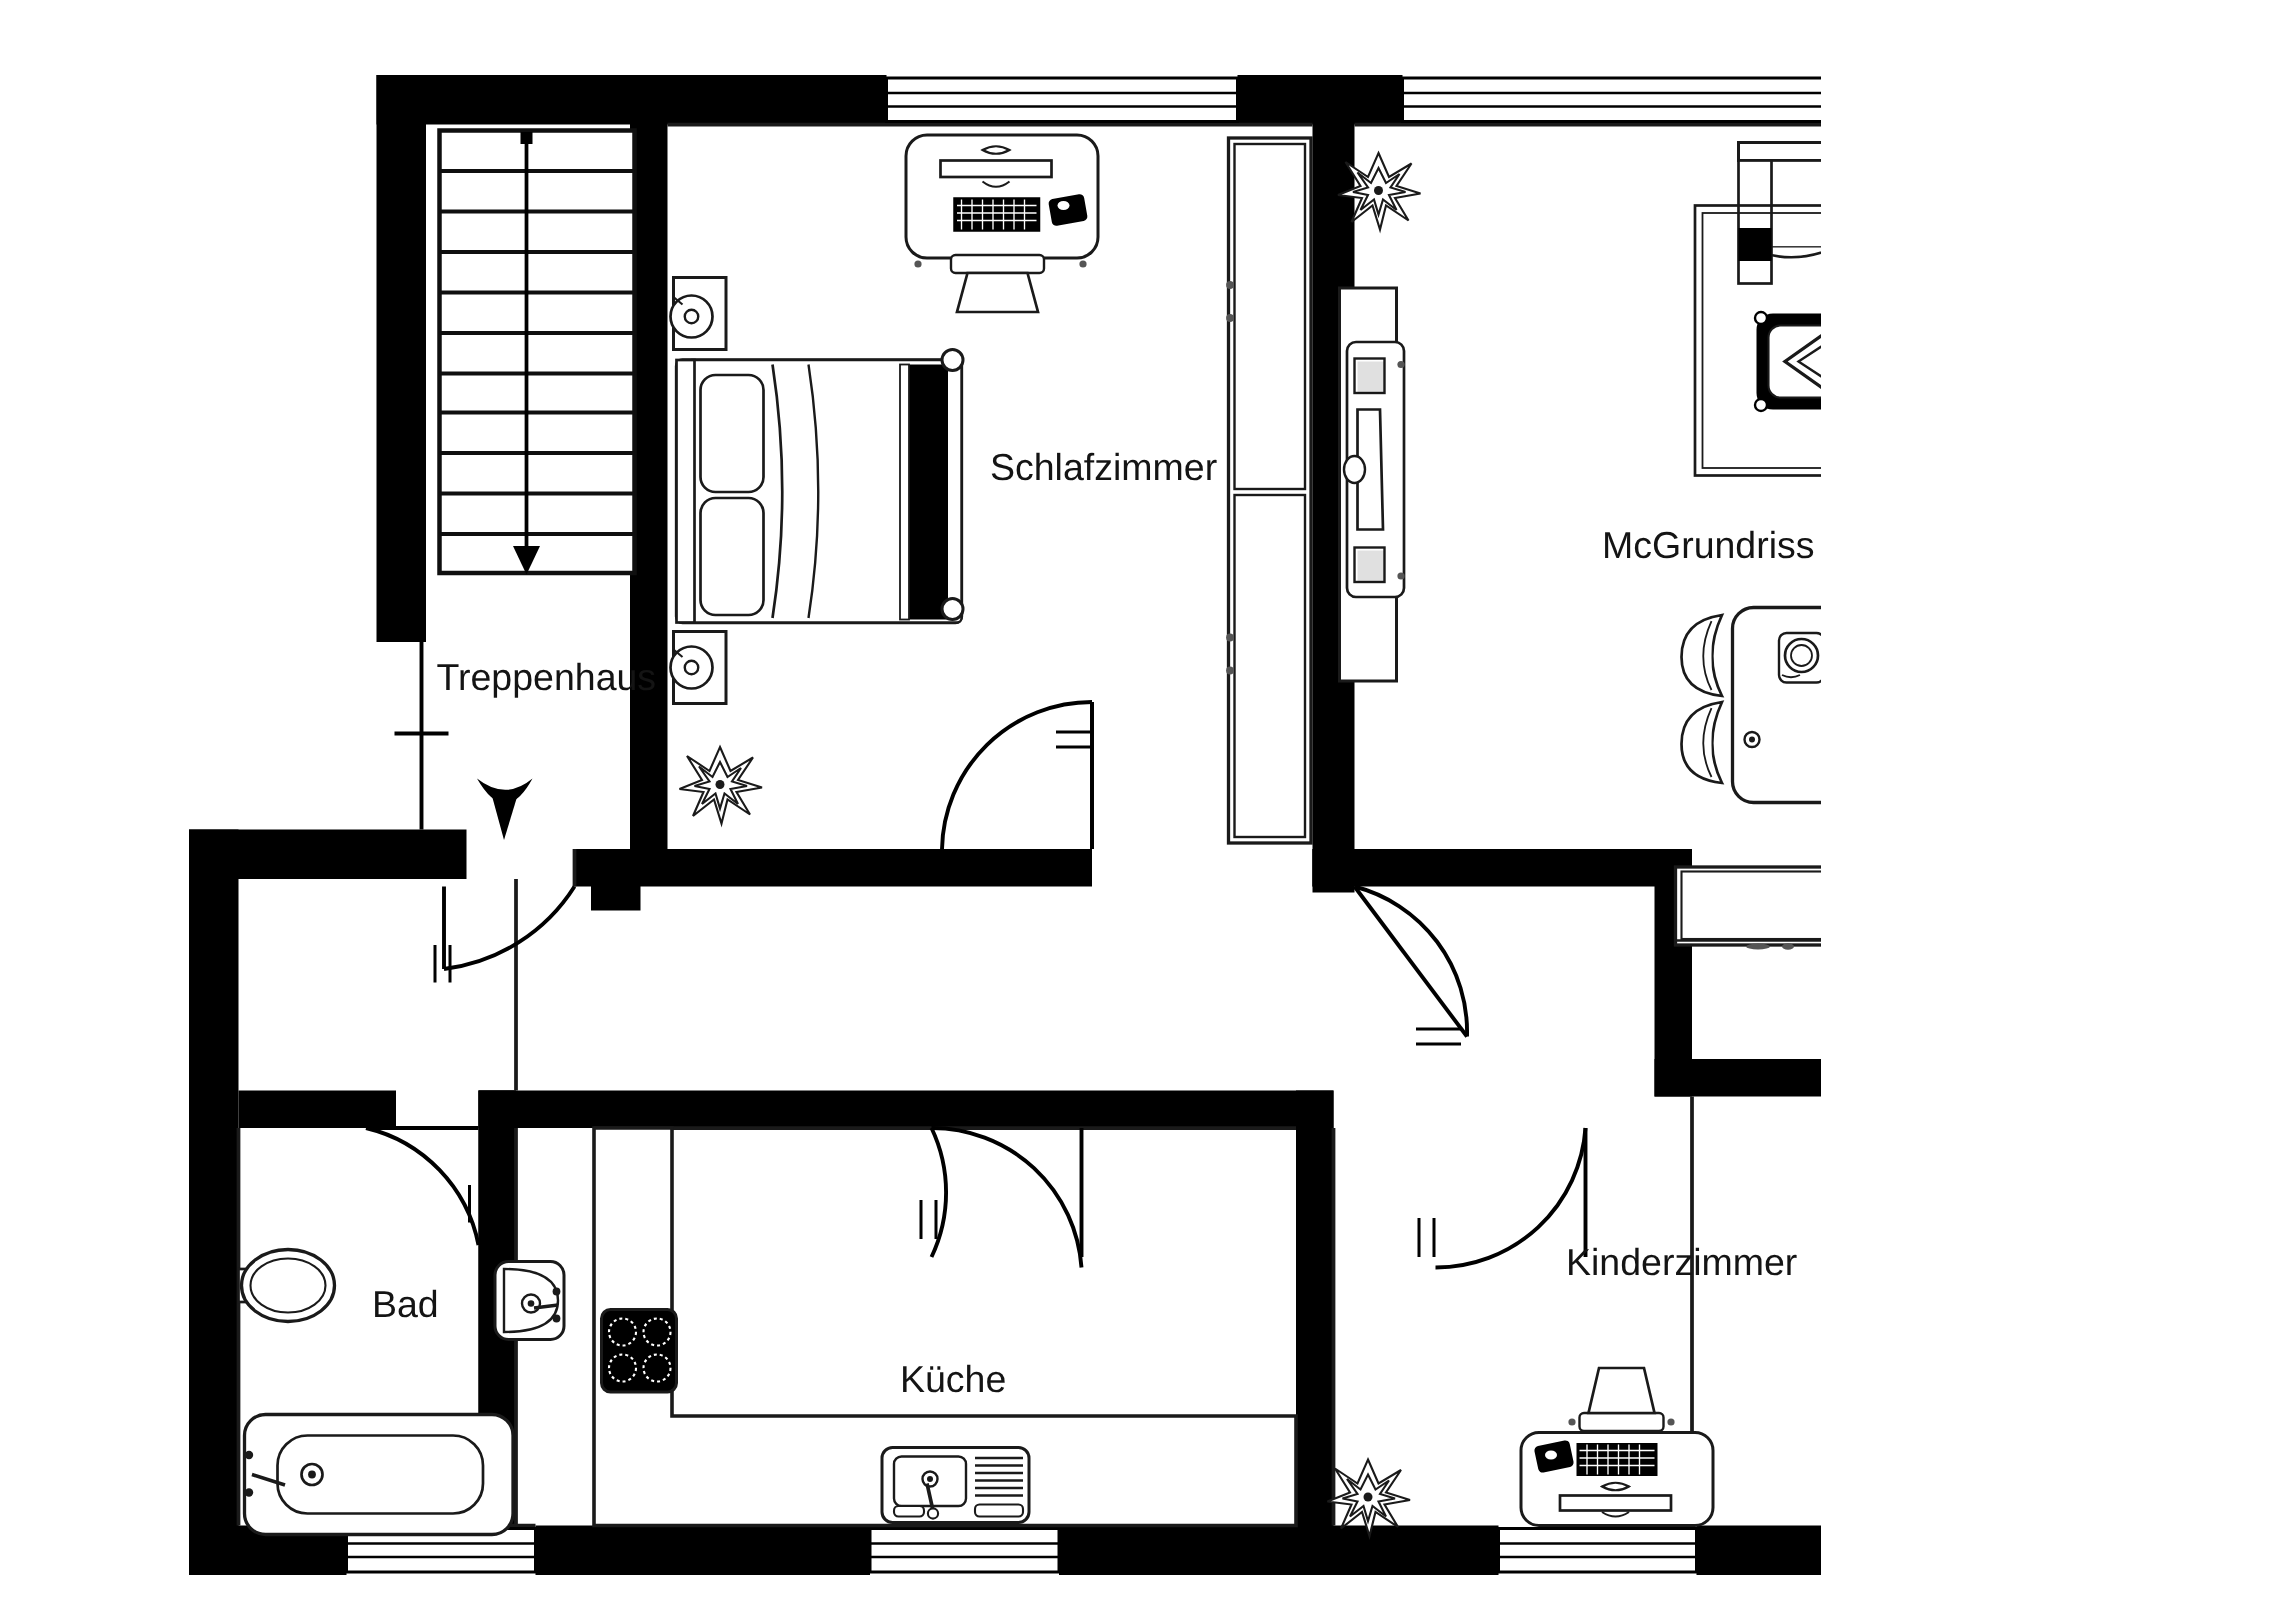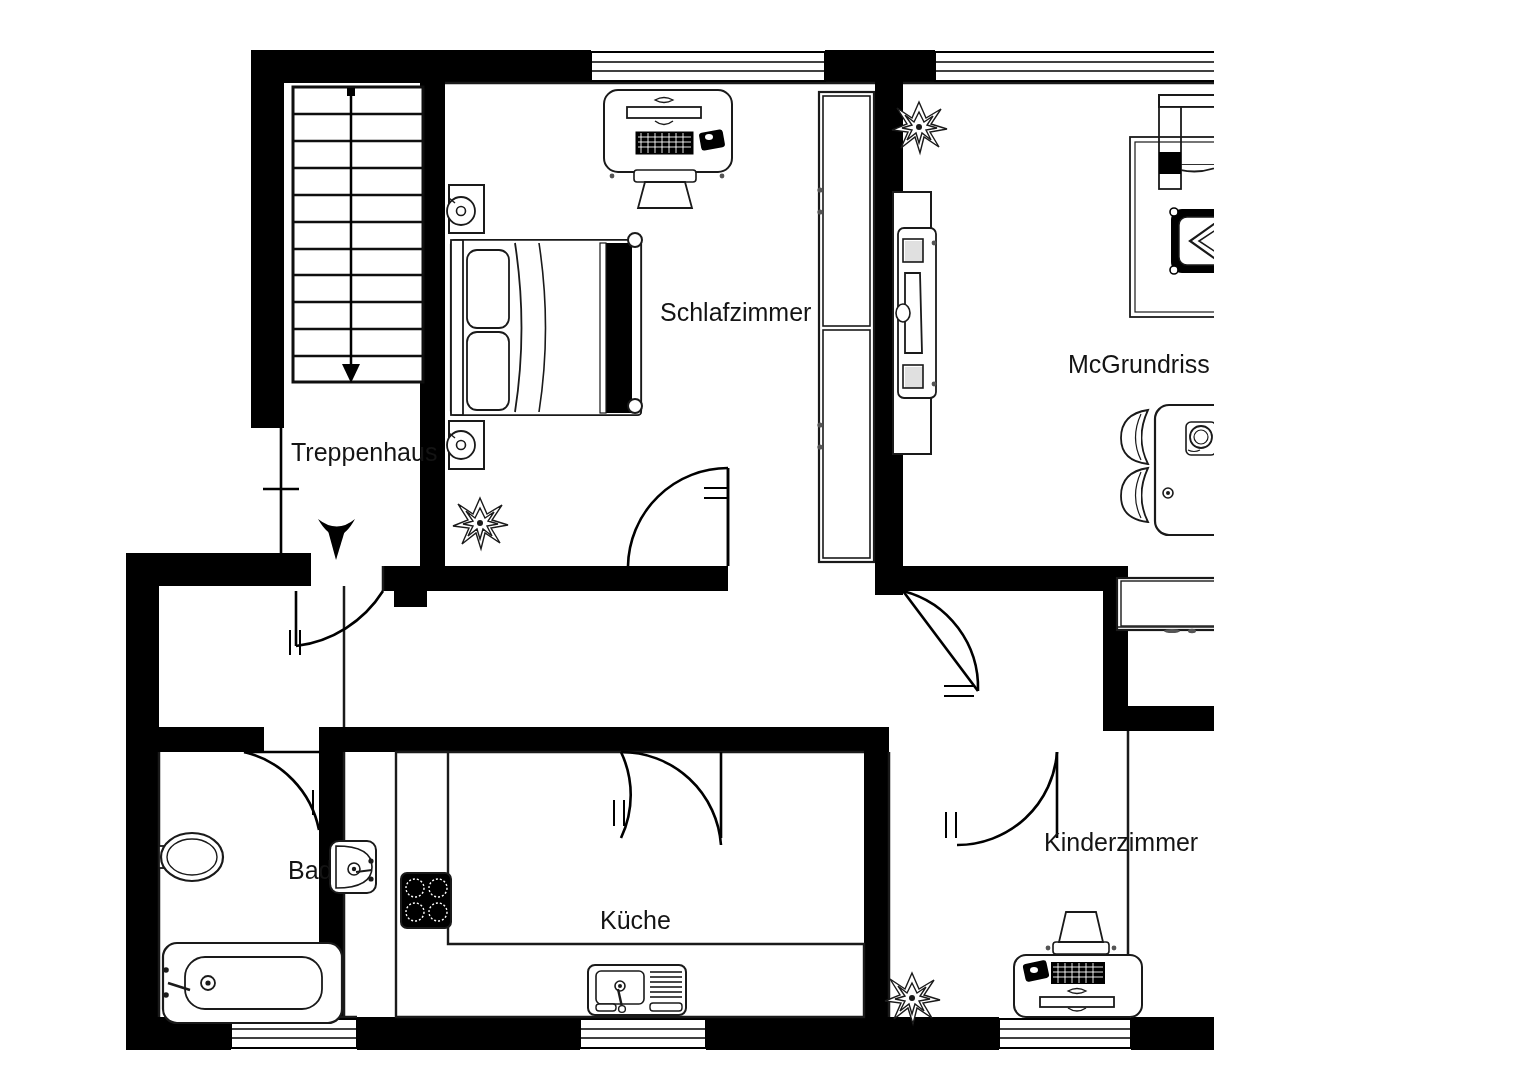--- a/index.html
+++ b/index.html
@@ -491,19 +491,19 @@
       <path d="M0 -14 L5 -4 L14 -10 L8 -1 L18 2 L7 4 L12 14 L3 7 L0 17 L-3 7 L-12 14 L-7 4 L-17 2 L-7 -1 L-14 -11 L-5 -4 Z"></path>
       <circle cx="0" cy="1" r="3" fill="#1a1a1a" stroke="none"></circle>
     </g>
   </g>
 
 </svg>
 
 <div class="room-label" style="left:660px;top:298px;">Schlafzimmer</div>
 <div class="room-label" style="left:1068px;top:350px;">McGrundriss</div>
 <div class="room-label" style="left:291px;top:438px;">Treppenhaus</div>
-<div class="room-label" style="left:248px;top:856px;margin-left:40px;">Bad</div>
+<div class="room-label" style="left:248px;top:856px;">Bad</div>
 <div class="room-label" style="left:600px;top:906px;">Küche</div>
 <div class="room-label" style="left:1044px;top:828px;">Kinderzimmer</div>
 
 <div class="watermark" style="left:1400px;top:940px;">McGrundriss</div>
 
 </div>
 
 </body></html>

